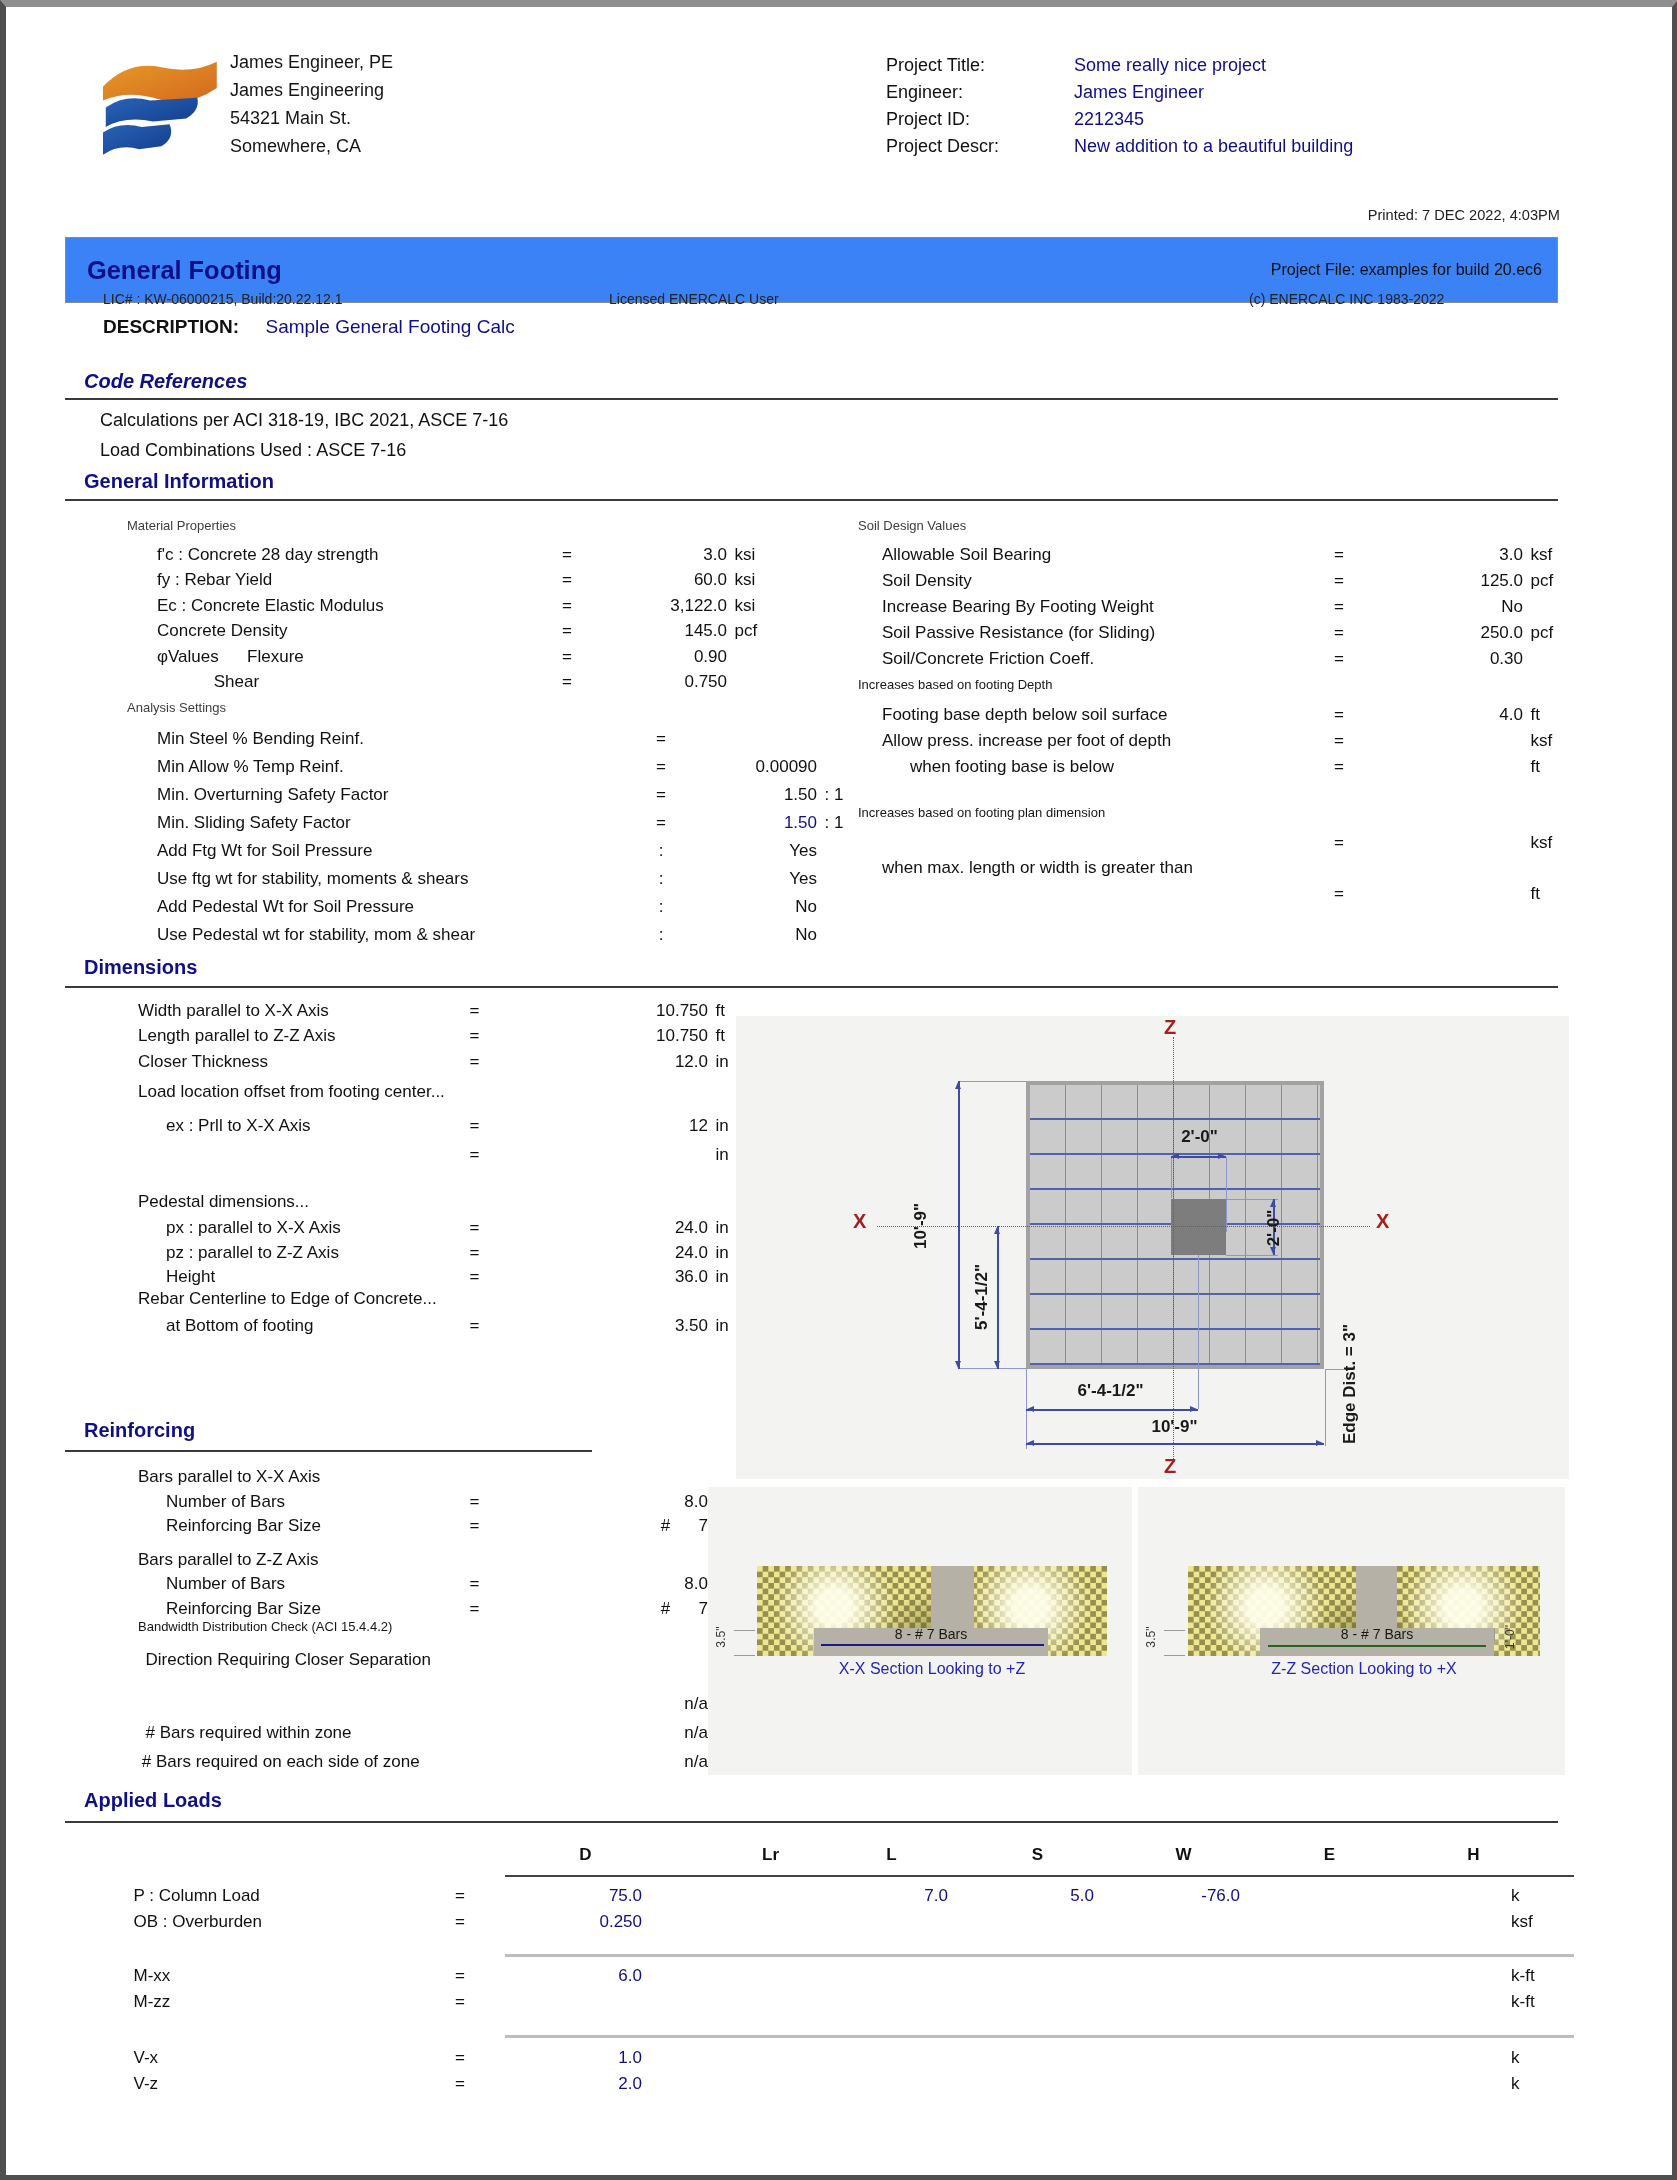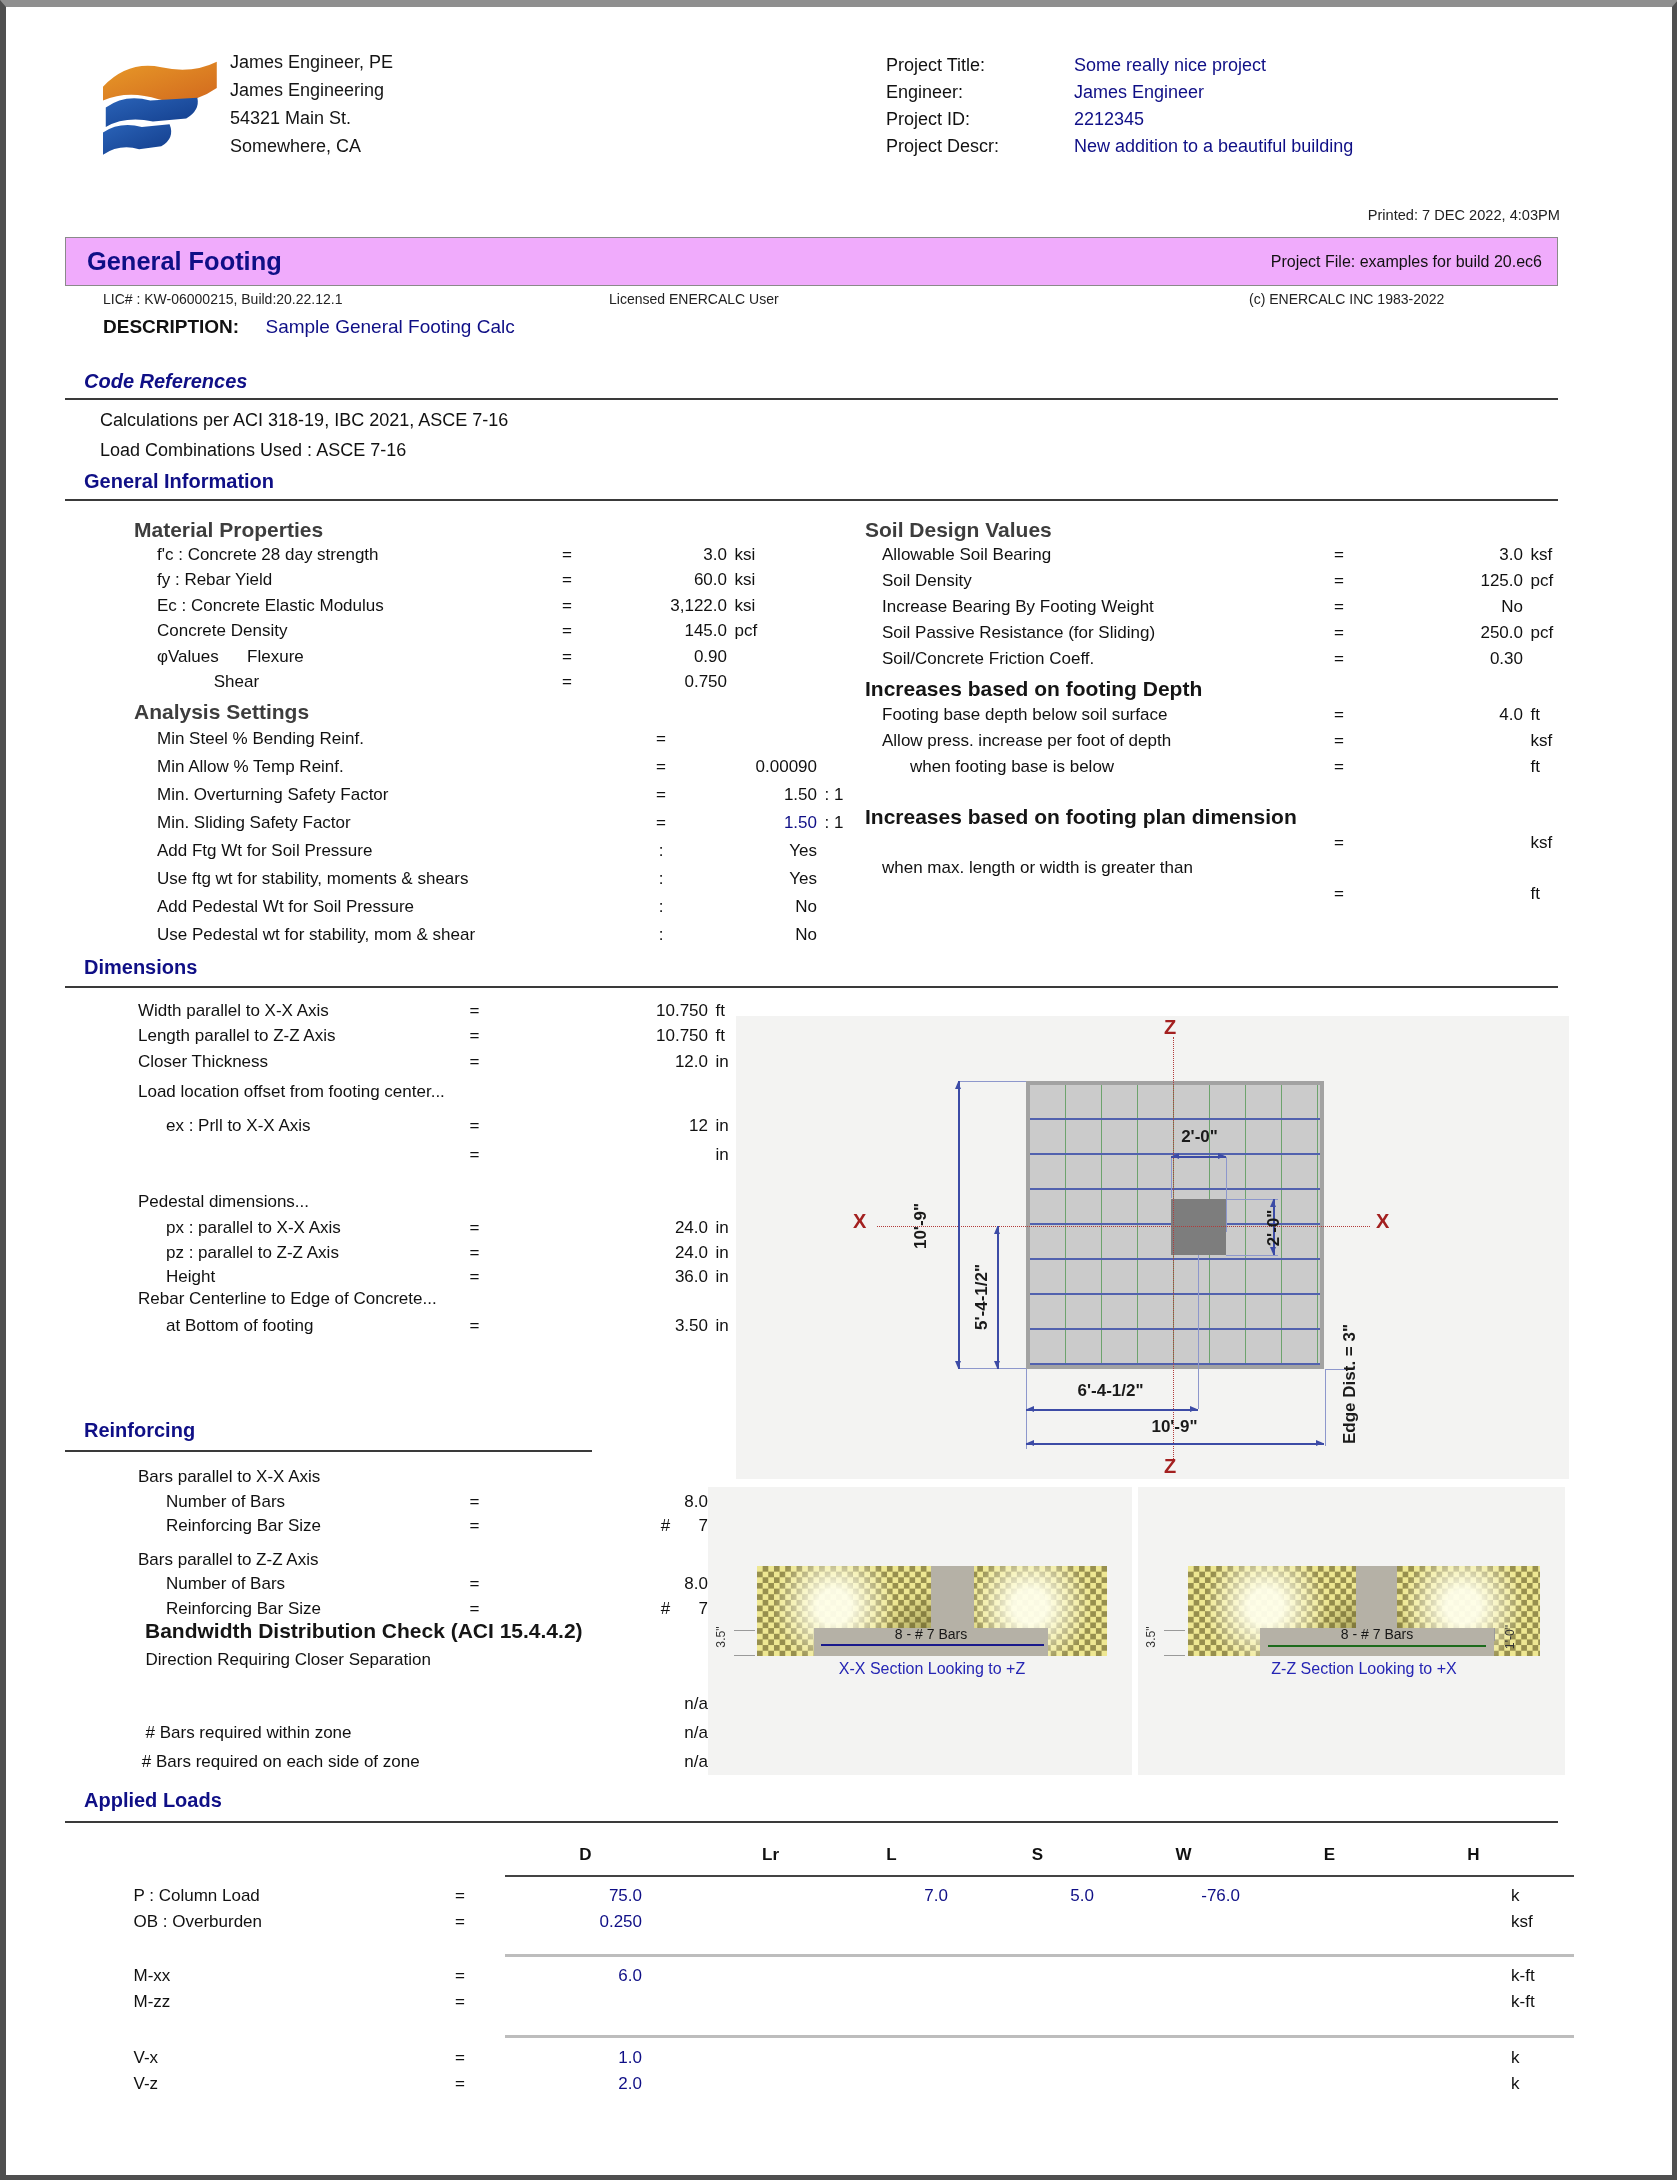--- a/index.html
+++ b/index.html
@@ -6,35 +6,35 @@
   .page{
     position:relative;width:1678px;height:2181px;background:#ffffff;
     box-sizing:border-box;border:6.6px solid #4f4f4f;border-top:7.5px solid #8f8f8f;
     font-family:"Liberation Sans","DejaVu Sans",sans-serif;color:#111;overflow:hidden;
   }
   .abs{position:absolute;}
   .navy{color:#0f0f86;}
   .sec-head{position:absolute;color:#0f0f86;font-weight:bold;font-size:20px;}
   .sec-head.it{font-style:italic;}
   .sec-rule{position:absolute;left:59px;width:1493px;height:1.9px;background:#3a3a3a;}
-  .subhead{position:absolute;font-weight:bold;font-size:21px;color:#3d3d3d;margin-left:7px;}
+  .subhead{position:absolute;font-weight:normal;font-size:13px;color:#3d3d3d;}
   .subhead.dark{color:#151515;}
   .plainlbl{position:absolute;font-size:17px;color:#111;}
   .kv{display:grid;align-items:baseline;font-size:17px;color:#111;}
   .kv .lbl{white-space:nowrap;}
   .kv .l1{display:inline-block;}
   .kv .eq{text-align:center;}
   .kv .val{text-align:right;white-space:pre;}
   .kv .unit{padding-left:7.5px;white-space:pre;}
   .spacer{width:100%;}
   
   .company-line{font-size:18px;line-height:28px;color:#151515;}
   .proj-grid{display:grid;grid-template-columns:188px auto;font-size:18px;line-height:27px;}
   .printed{font-size:14.6px;color:#222;}
-  .titlebar{position:absolute;left:59px;top:230px;width:1493px;height:49px;background:#f0abfc;
+  .titlebar{position:absolute;left:59px;top:230px;width:1493px;height:66px;background:#3b82f6;
     border:1.9px solid #8a8a8a;box-sizing:border-box;display:flex;align-items:center;justify-content:space-between;}
   .titlebar .t{font-size:25.4px;font-weight:bold;color:#0f0f86;padding-left:21px;}
   .titlebar .pf{font-size:16px;color:#111;padding-right:15px;}
   .lic{position:absolute;font-size:14px;color:#222;}
   
   .panel{position:absolute;background:#f3f3f2;}
   .footing{position:absolute;left:290px;top:65px;width:298px;height:288px;background:#cbcbcb;
     border:4.7px solid #a2a2a2;box-sizing:border-box;}
   .gridlines{position:absolute;left:0;top:0;right:0;bottom:0;
     background-image:

